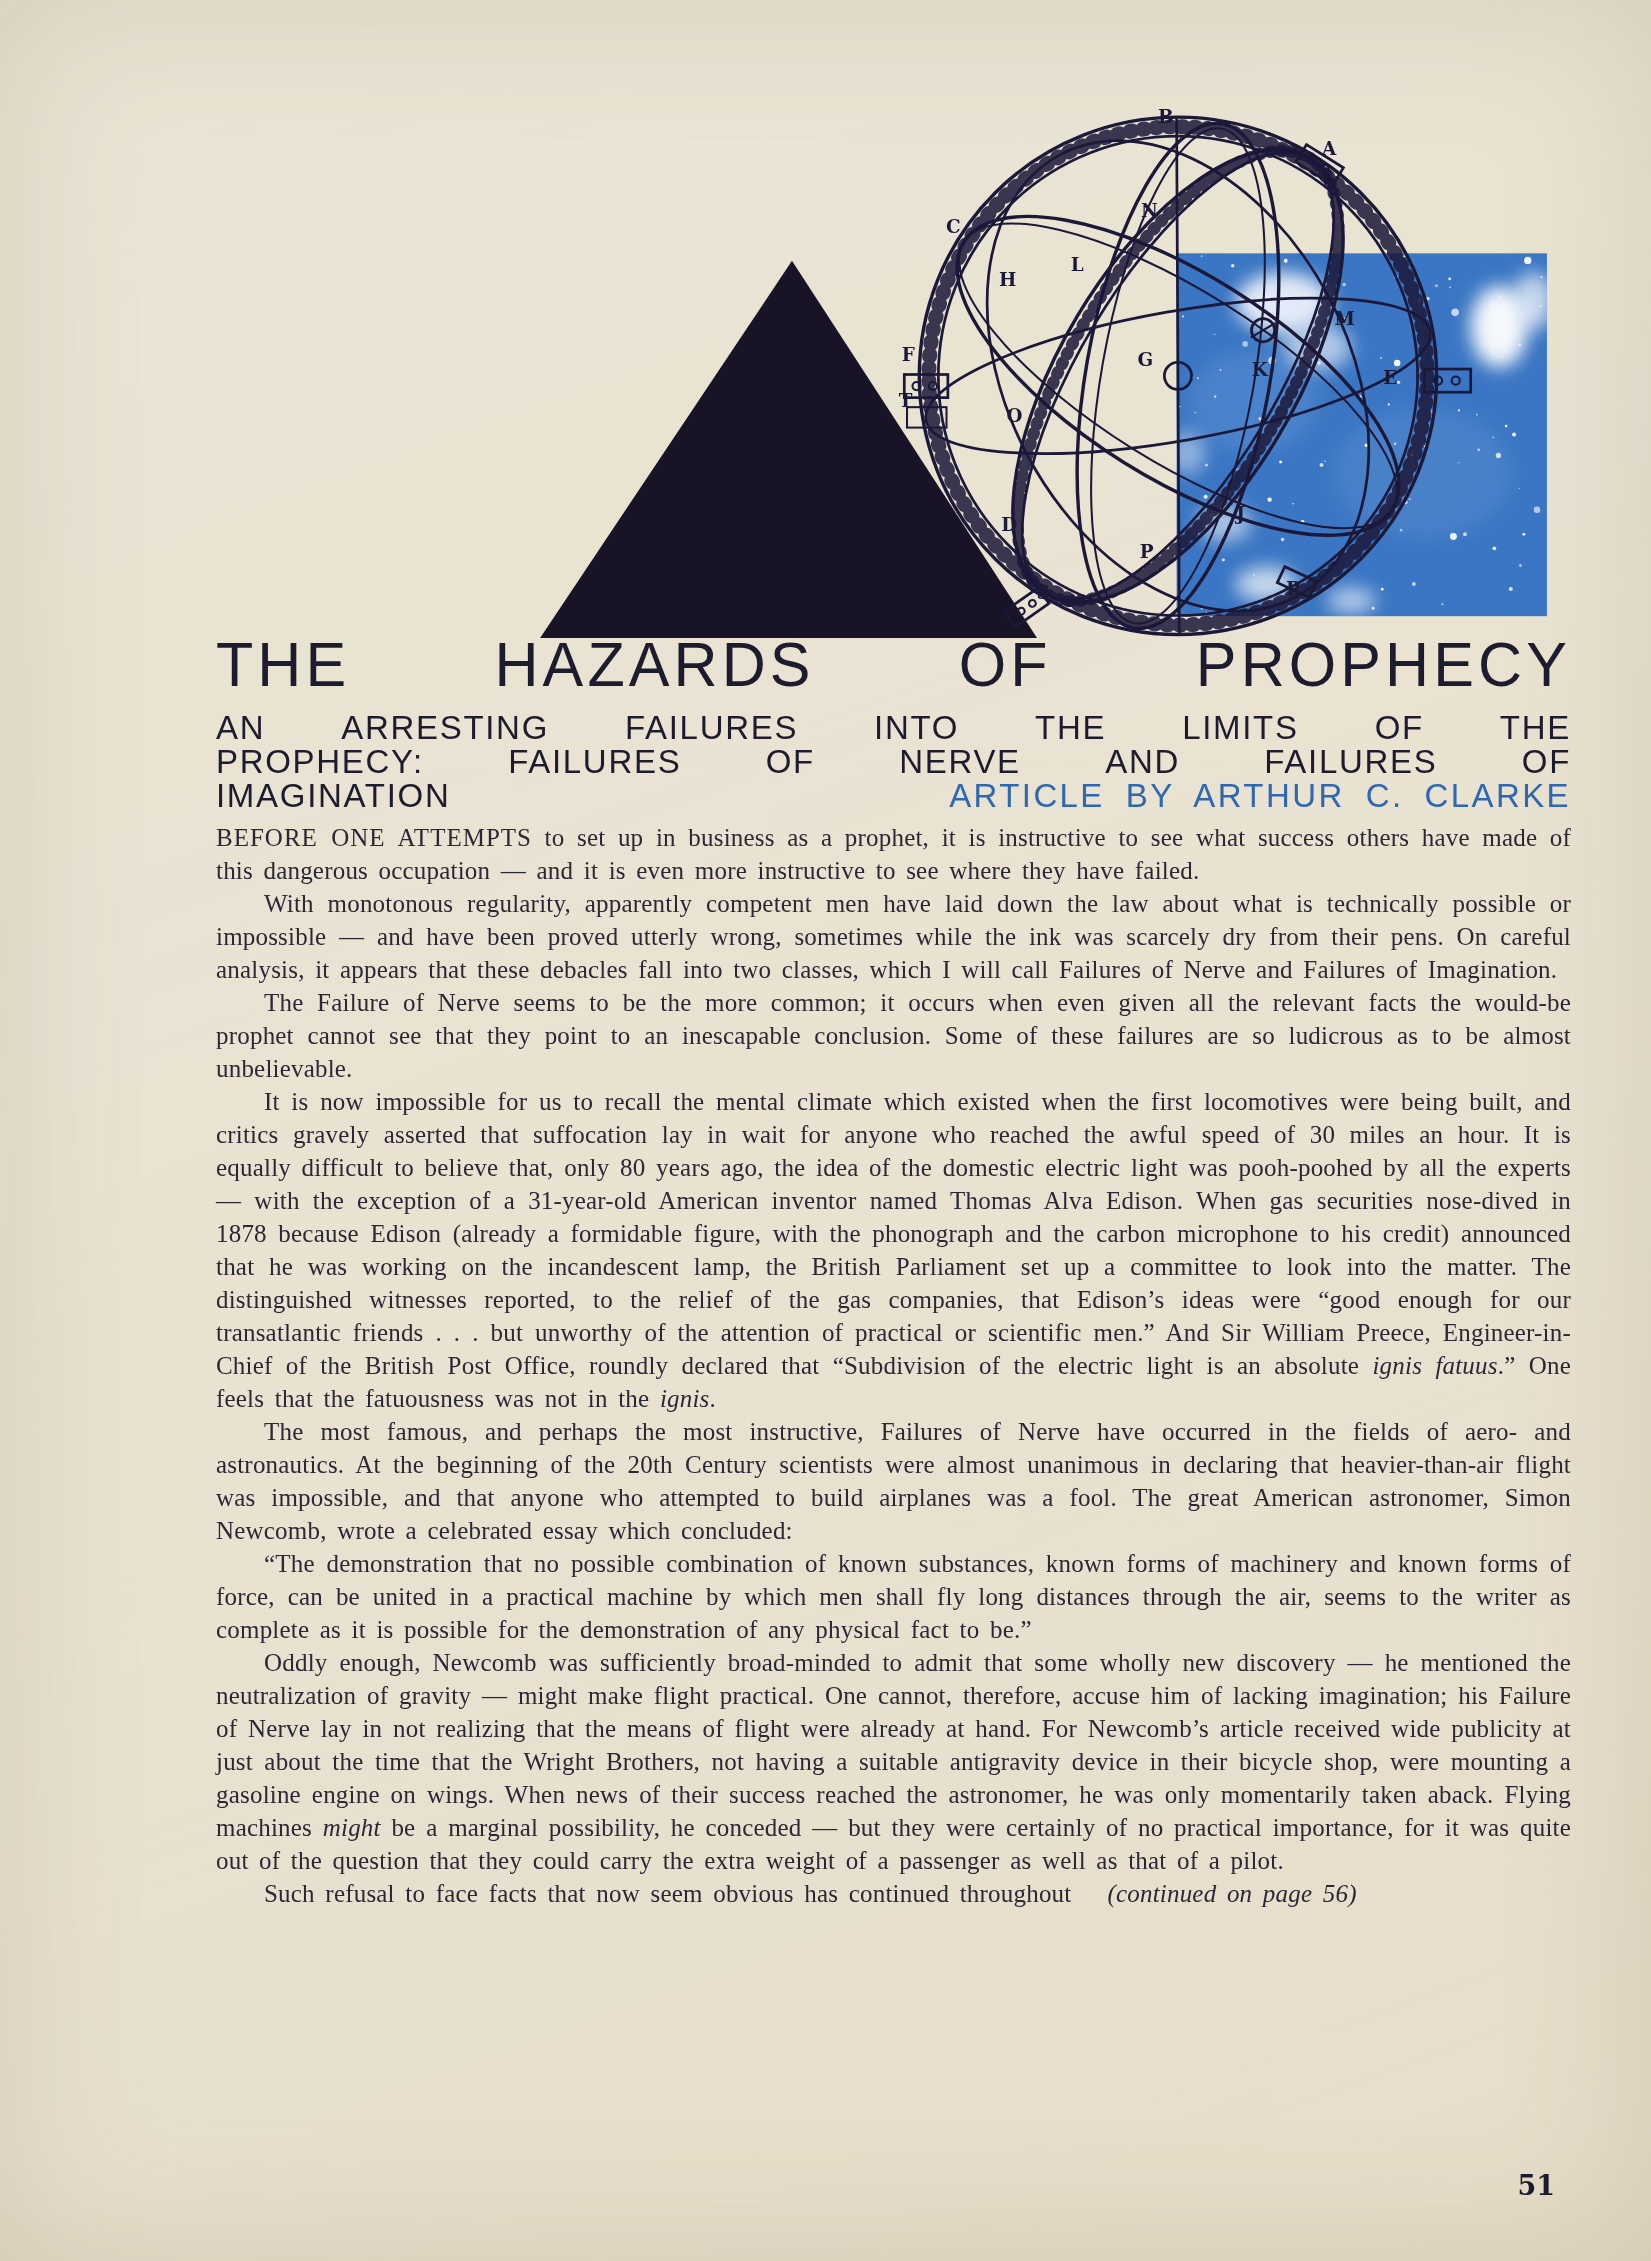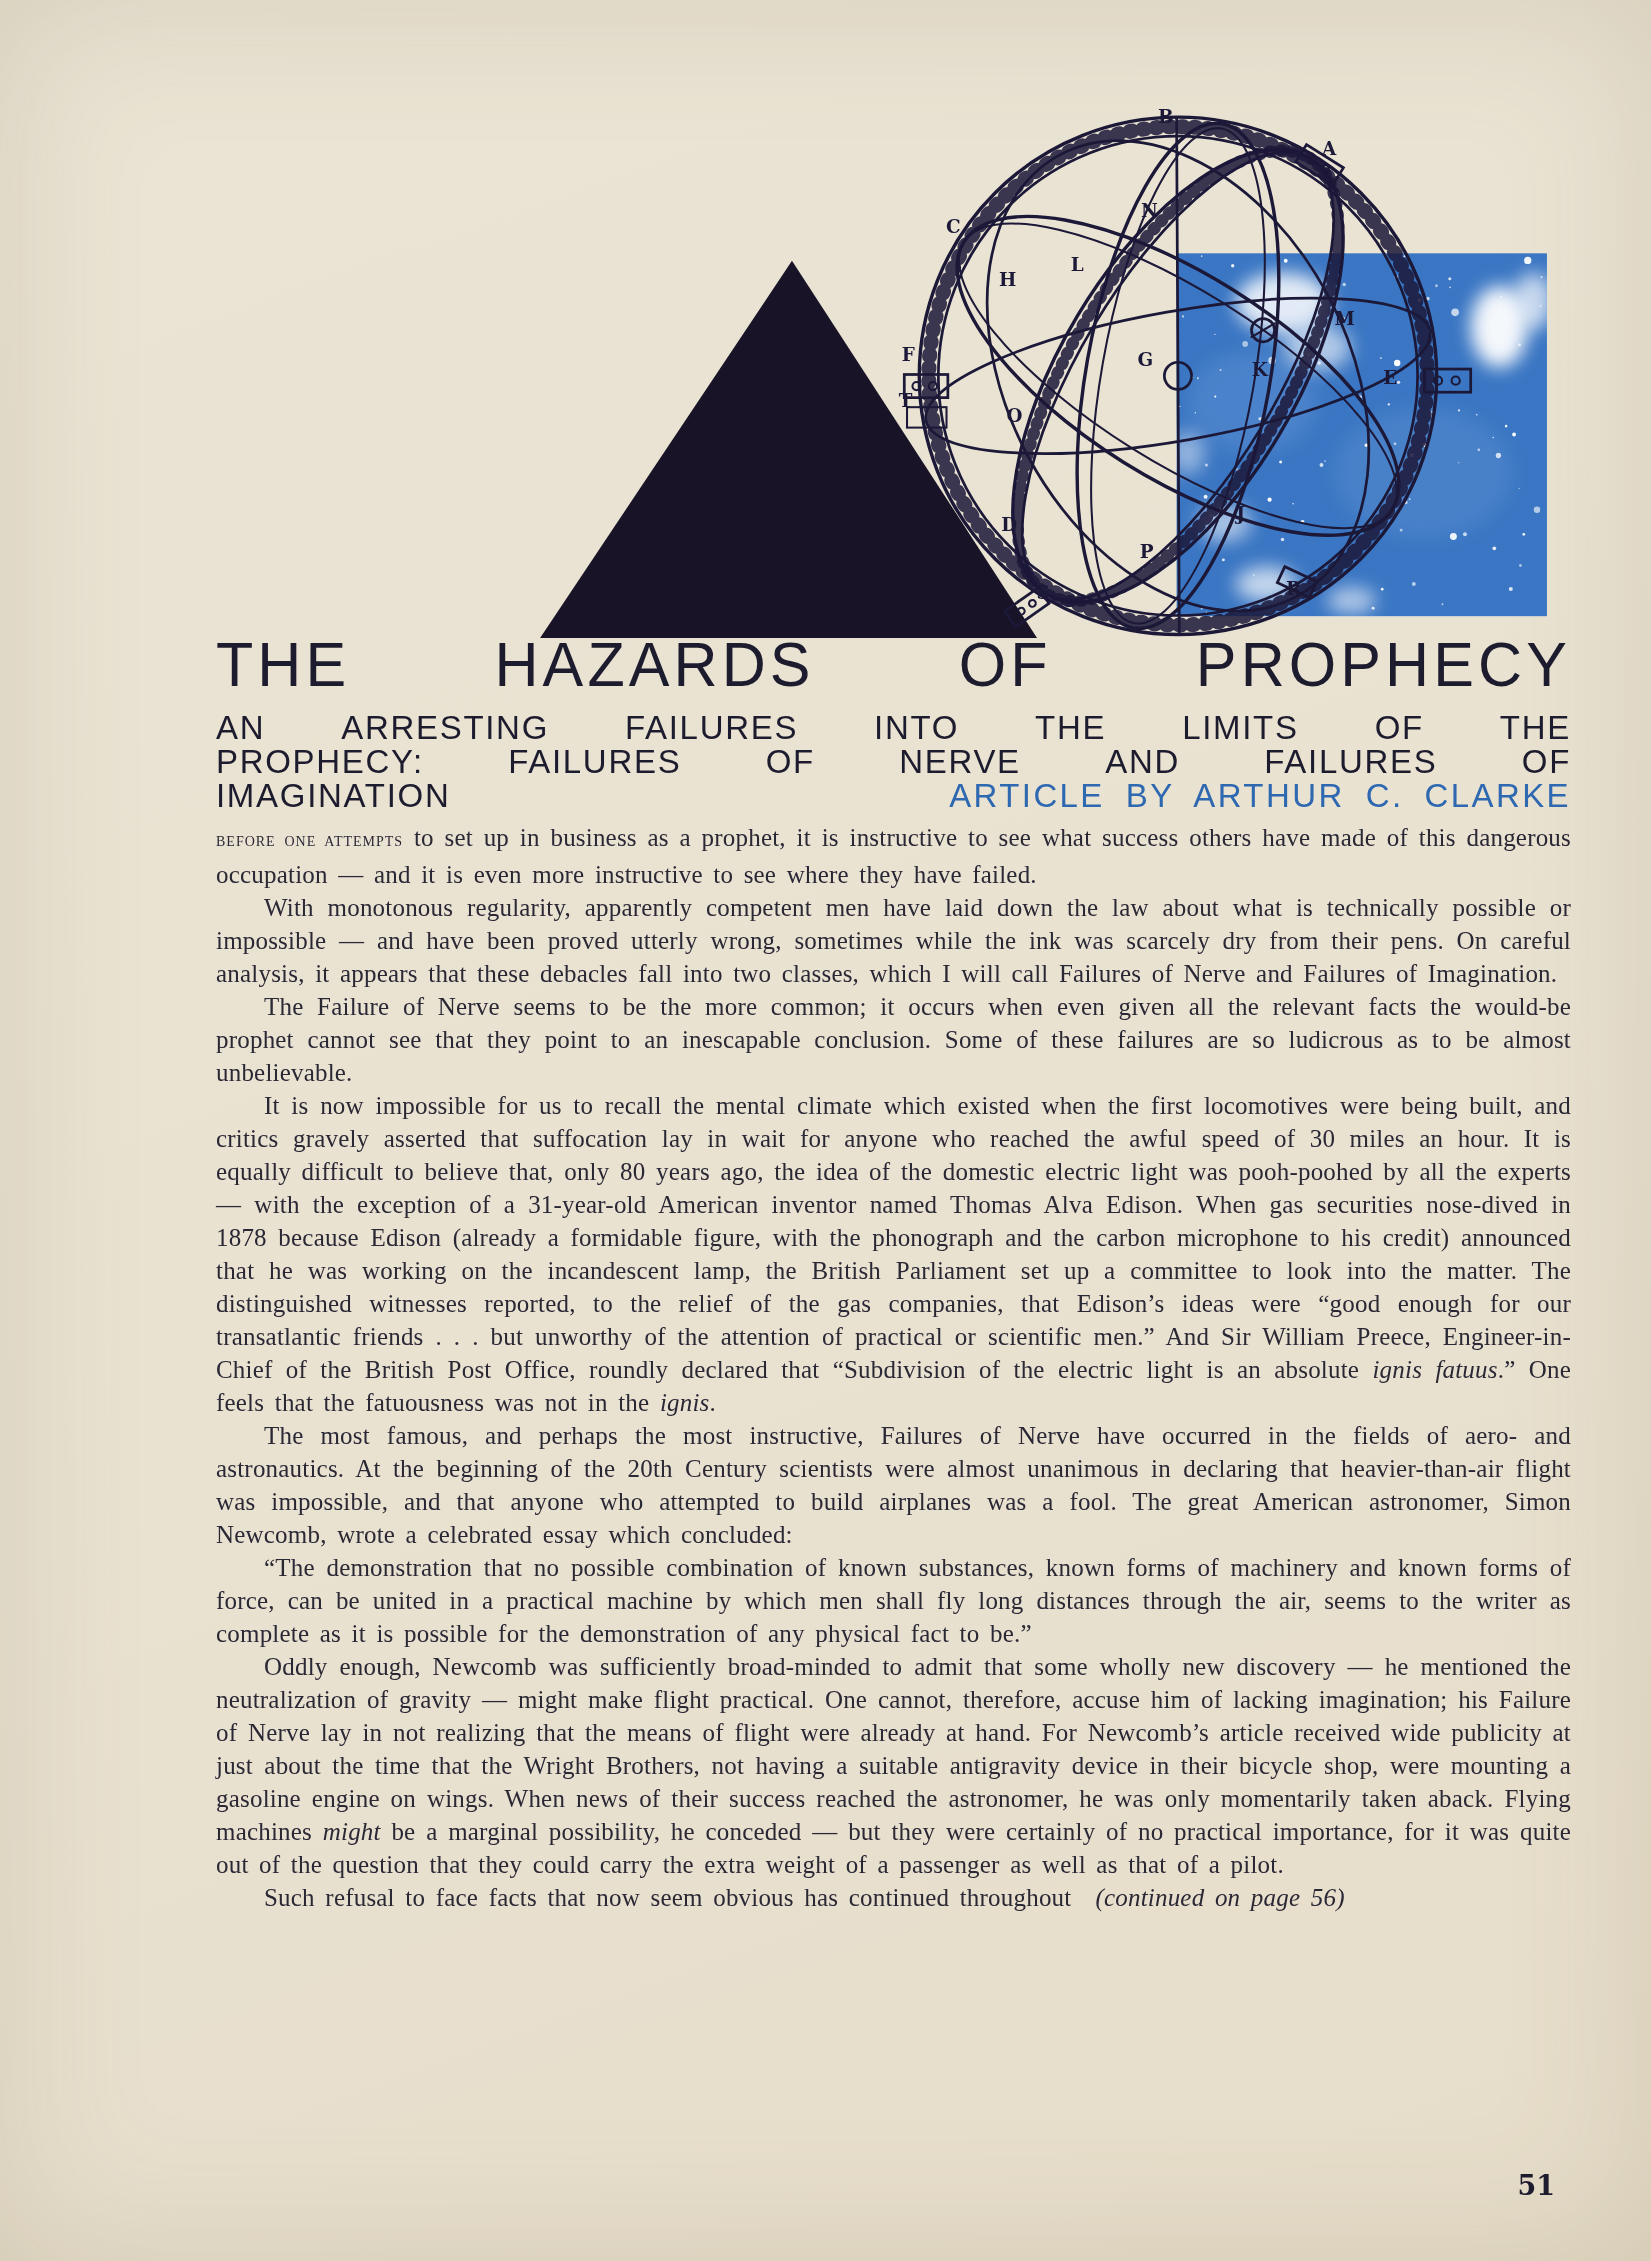--- a/index.html
+++ b/index.html
@@ -34,23 +34,23 @@
   .body{
     margin-top:8.2px;
     font-family:"Liberation Serif",serif;
     font-size:25px;line-height:33px;
     color:var(--ink-body);
     text-align:justify;
     word-spacing:4.1px;letter-spacing:0.2px;
   }
   .body p{margin:0;}
   .body p.indent{text-indent:48px;}
-  .lead{font-size:14px;letter-spacing:1px;}
+  .lead{font-size:25px;letter-spacing:1px;}
   .body em{font-style:italic;}
-  .cont{font-style:italic;margin-left:24px;white-space:nowrap;}
+  .cont{font-style:italic;margin-left:36px;white-space:nowrap;}
 
   .page-number{
     position:absolute;top:2170px;right:96px;
     font-family:"DejaVu Serif",serif;font-weight:bold;
     font-size:27px;color:var(--ink-title);
   }
   .sphere-letter{
     font-family:"DejaVu Serif",serif;font-weight:bold;font-size:27px;
     fill:var(--ink-engraving);
   }

